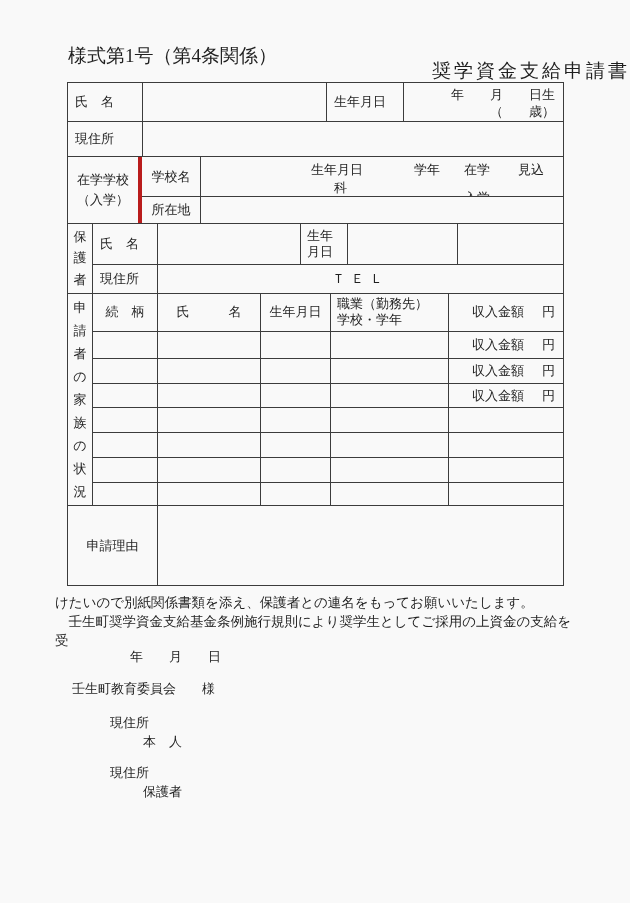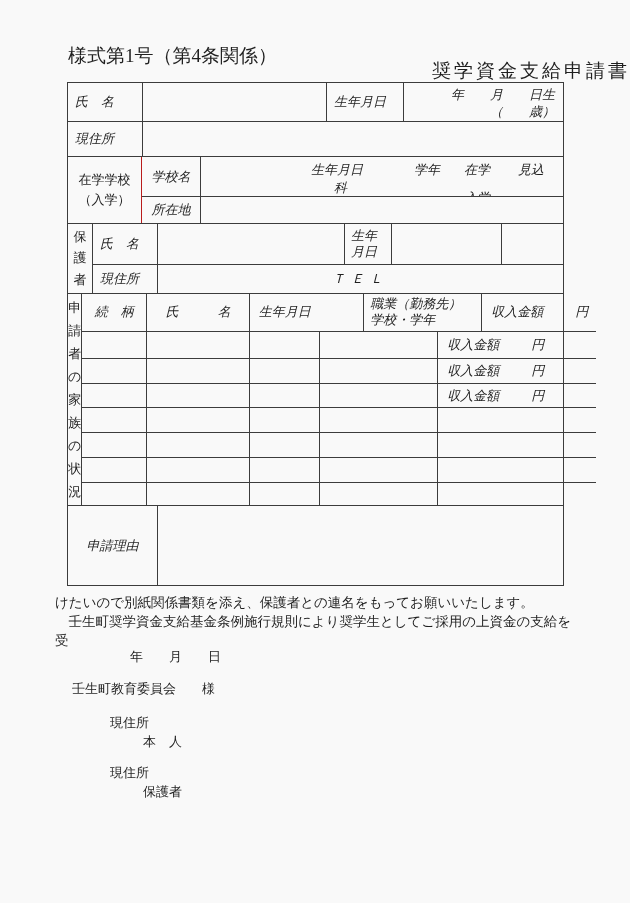--- a/index.html
+++ b/index.html
@@ -16,33 +16,33 @@
   .form-title{position:absolute;left:0;right:0;top:58px;text-align:right;font-size:19px;letter-spacing:3px;}
 
   .form-table{
     position:absolute;left:67px;top:82px;
     width:497px;height:504px;
     border:1px solid #3c3c3c;
     box-sizing:border-box;
     background:transparent;
   }
   .form-table *{box-sizing:border-box;}
-  .trow{display:flex;width:100%;font-style:italic;}
+  .trow{display:flex;width:100%;}
   .trow + .trow, .sec + .trow, .trow + .sec, .sec + .sec{border-top:1px solid #3c3c3c;}
   .cell{border-left:1px solid #3c3c3c;position:relative;overflow:hidden;}
   .cell:first-child{border-left:none;}
   .lab{padding-left:7px;display:flex;align-items:center;}
   .cen{display:flex;align-items:center;justify-content:center;text-align:center;}
   .sec{display:flex;width:100%;}
-  .sec-label{border-right:1px solid #b91c1c;display:flex;align-items:center;justify-content:center;text-align:center;}
+  .sec-label{border-right:4px solid #b91c1c;display:flex;align-items:center;justify-content:center;text-align:center;}
   .sec-body{flex:1;display:flex;flex-direction:column;}
   .sec-body .trow + .trow{border-top:1px solid #3c3c3c;}
   .vlabel{display:flex;flex-direction:column;justify-content:space-around;align-items:center;border-right:1px solid #3c3c3c;padding:2px 0;}
-  .two-line{display:flex;flex-direction:column;justify-content:center;line-height:16px;padding-left:6px;margin-left:44px;}
-  .income-cell{display:flex;align-items:center;justify-content:space-between;padding:0 8px 0 9px;}
+  .two-line{display:flex;flex-direction:column;justify-content:center;line-height:16px;padding-left:6px;}
+  .income-cell{display:flex;align-items:center;justify-content:space-between;padding:0 8px 0 23px;}
   .birth-val{ text-align:right;padding:3px 8px 0 0;line-height:17px;}
   .abs{position:absolute;white-space:nowrap;}
 
   .pledge{position:absolute;left:55px;top:593px;width:520px;font-size:13.5px;line-height:19px;}
   .date-line{position:absolute;left:130px;top:648px;}
   .addressee{position:absolute;left:72px;top:680px;}
   .addr1{position:absolute;left:110px;top:714px;}
   .person{position:absolute;left:143px;top:733px;}
   .addr2{position:absolute;left:110px;top:764px;}
   .gword{position:absolute;left:143px;top:783px;}

